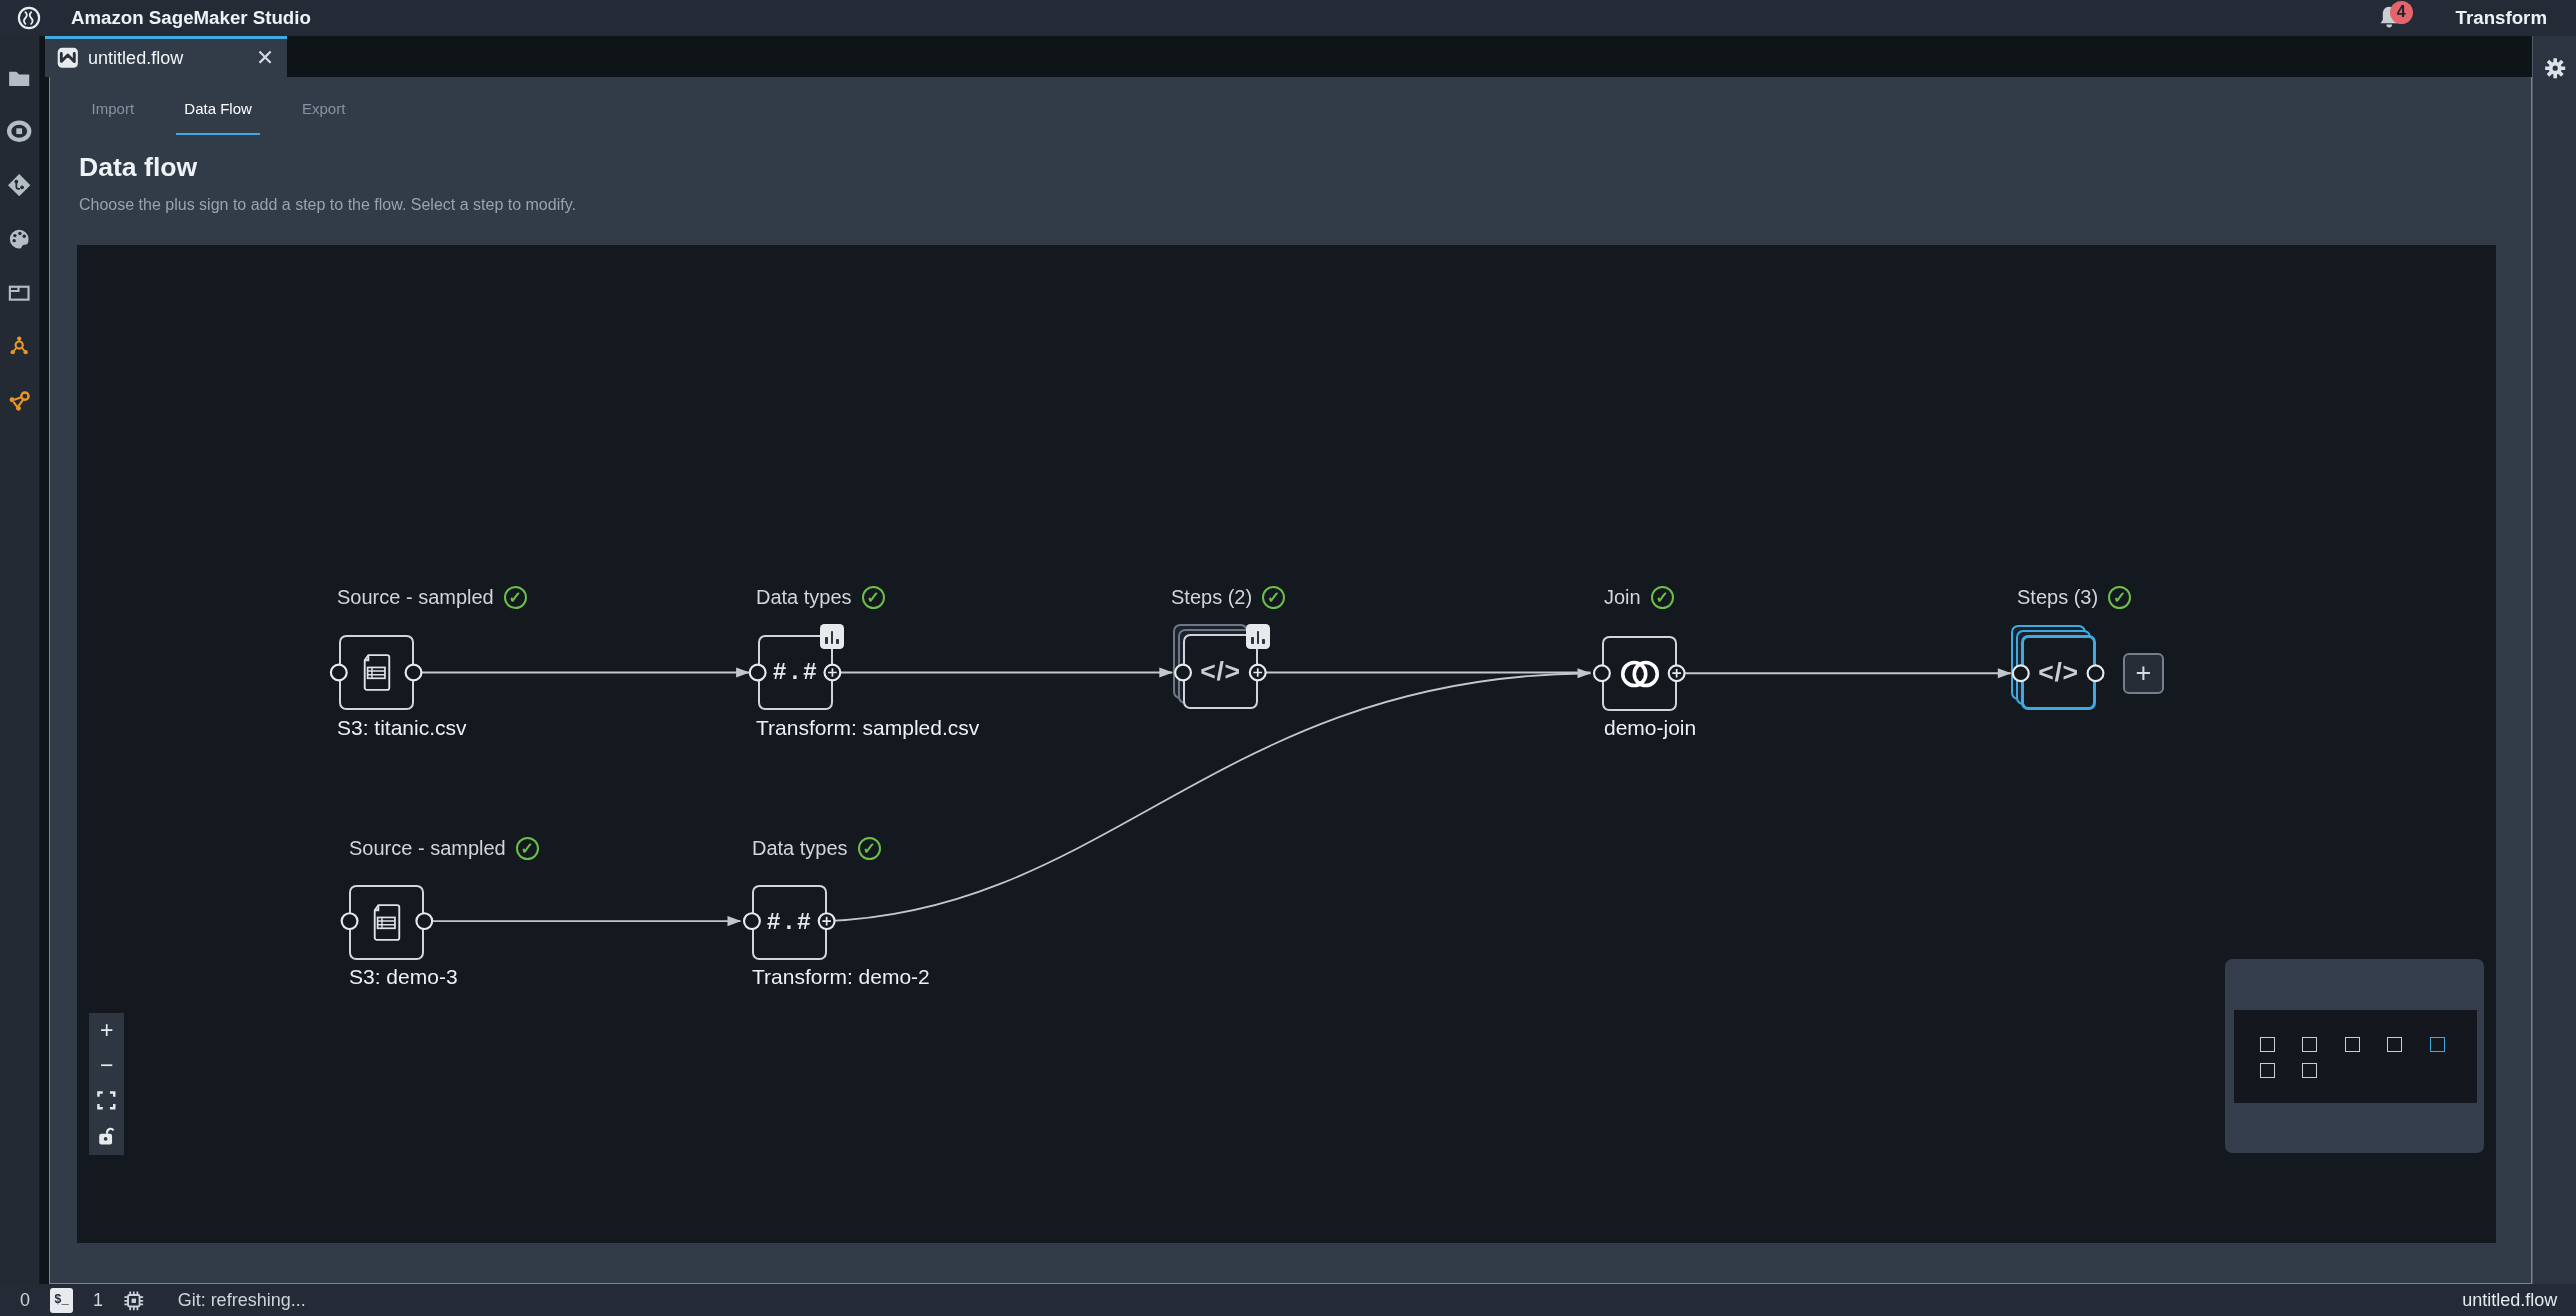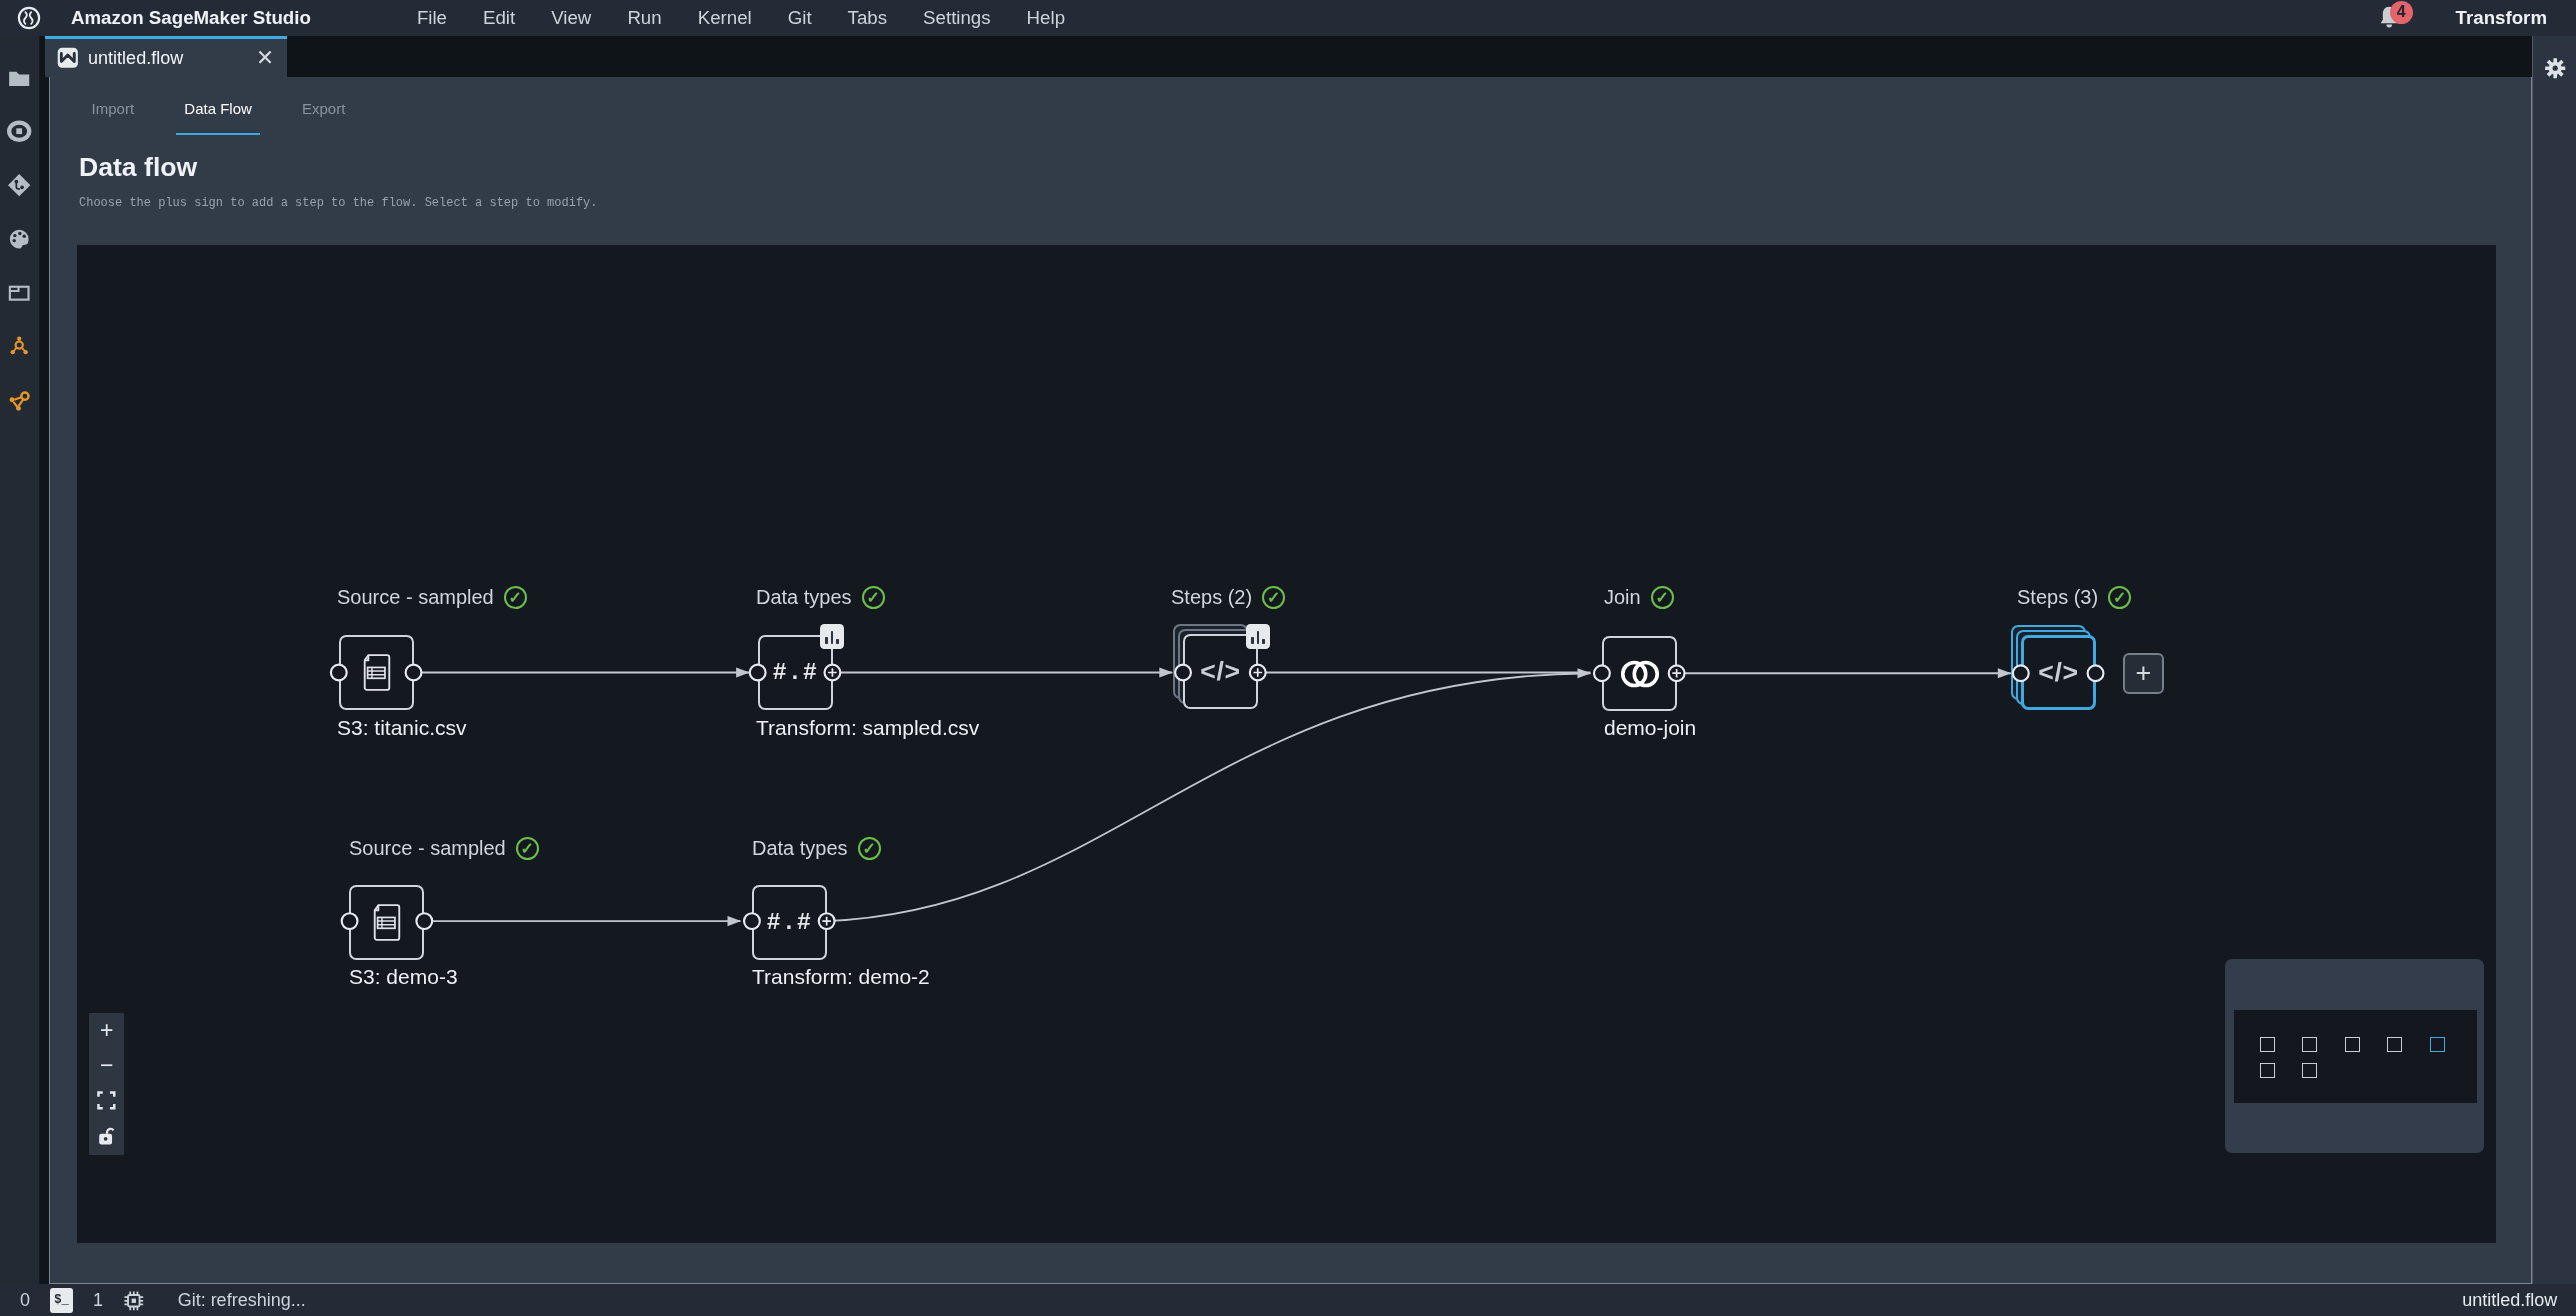--- a/index.html
+++ b/index.html
@@ -34,21 +34,21 @@
   #tab-title { color:#f2f5f8; font-size:18px; margin-left:10px; }
   #tab-close { margin-left:auto; margin-right:13px; color:#d6dbe0; font-size:21.6px; line-height:21.6px; }
 
   
   #content-panel { position:absolute; left:49px; top:77px; width:2483px; height:1207px;
                    background:#323b48; border:0.7px solid #7d838c; border-top:none; z-index:10; }
   #subtabs { position:absolute; left:0; top:13px; height:45px; display:flex; }
   .subtab { font-size:15px; padding:0 8.6px; margin-left:33px; color:#8793a0; display:flex; align-items:flex-start; padding-top:10px; }
   .subtab.active { color:#ffffff; border-bottom:2.9px solid #3fa9e1; }
   #page-title { position:absolute; left:29px; top:75px; font-size:26.6px; font-weight:bold; color:#f0f3f6; }
-  #page-subtitle { position:absolute; left:29px; top:119px; font-size:12px; color:#98a3af;font-family:Liberation Mono, monospace; }
+  #page-subtitle { position:absolute; left:29px; top:119px; font-size:16px; color:#98a3af; }
 
   
   #canvas { position:absolute; left:27px; top:168px; width:2419px; height:998px; background:#14181f; }
   #edge-layer, #port-layer { position:absolute; left:0; top:0; width:2419px; height:998px; }
   #port-layer { z-index:6; pointer-events:none; }
   #edge-layer { z-index:1; }
 
   .node-title { position:absolute; display:flex; align-items:flex-start; gap:10px; z-index:4;
                 font-size:20px; font-weight:500; color:#d0d6dc; white-space:nowrap; }
   .check { width:23px; height:23px; border:2.2px solid #6cc04a; border-radius:50%;
@@ -104,31 +104,20 @@
 </style>
 </head>
 <body>
 
 <div id="menubar">
   <svg id="logo" viewBox="0 0 36 36">
     <circle cx="18" cy="18" r="14" fill="none" stroke="#e8ecf0" stroke-width="3"></circle>
     <path d="M13 10 q4 4 0 8 q-4 4 0 8 M21 10 q-4 4 0 8 q4 4 0 8" fill="none" stroke="#e8ecf0" stroke-width="2.5" stroke-linecap="round"></path>
   </svg>
   <div id="app-title">Amazon SageMaker Studio</div>
-  <div id="menu-items">
-    <span class="menu-item">File</span>
-    <span class="menu-item">Edit</span>
-    <span class="menu-item">View</span>
-    <span class="menu-item">Run</span>
-    <span class="menu-item">Kernel</span>
-    <span class="menu-item">Git</span>
-    <span class="menu-item">Tabs</span>
-    <span class="menu-item">Settings</span>
-    <span class="menu-item">Help</span>
-  </div>
   <div id="menubar-right">
     <div id="bell-wrap">
       <svg width="24.4" height="27" viewBox="0 0 34 38">
         <path d="M17 4 C11 4 8 9 8 14 L8 22 L5 27 L29 27 L26 22 L26 14 C26 9 23 4 17 4 Z" fill="#c9ced3"></path>
         <path d="M13 29 a4 4 0 0 0 8 0 Z" fill="#c9ced3"></path>
       </svg>
       <div id="bell-badge">4</div>
     </div>
     <div id="feedback">Transform</div>
   </div>

